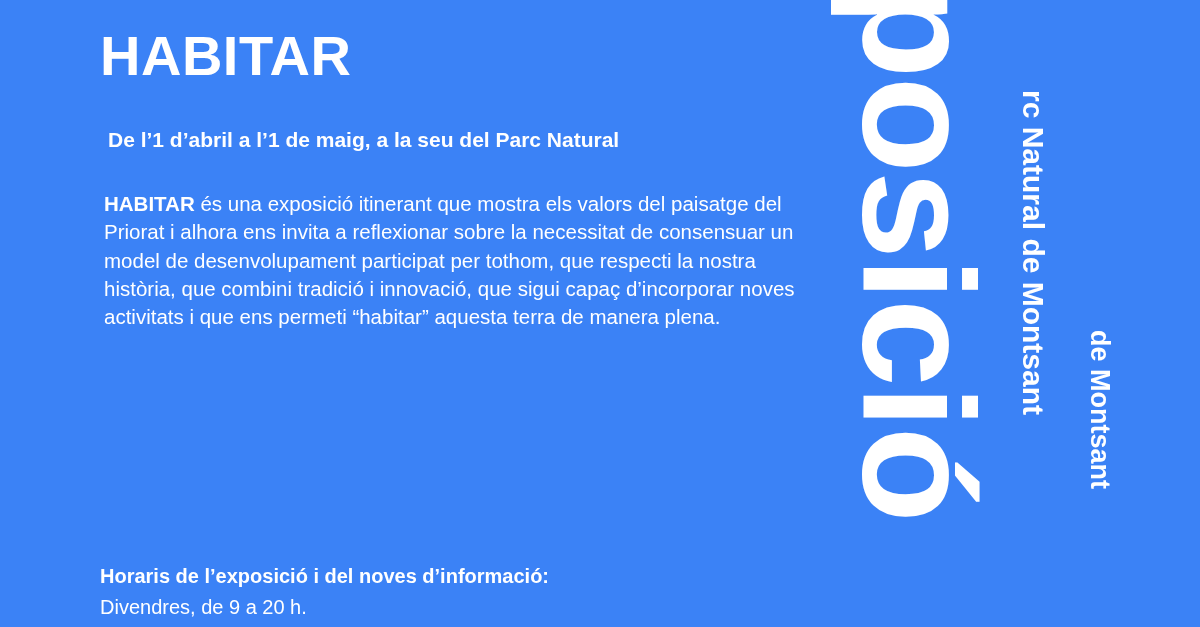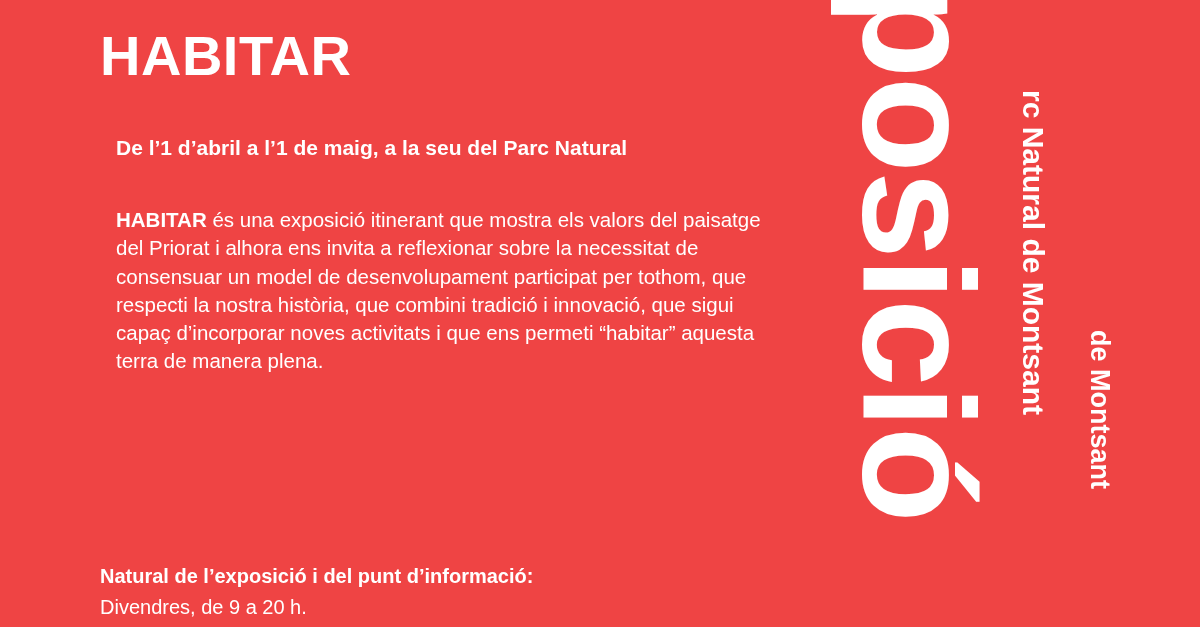--- a/index.html
+++ b/index.html
@@ -11,21 +11,21 @@
     height: 627px;
     overflow: hidden;
     background: #b01c3e;
     font-family: "Liberation Sans", sans-serif;
     color: #ffffff;
     position: relative;
   }
   .poster {
     position: absolute;
     inset: 0;
-    background: #ef4444;
+    background: #3b82f6;
   }
 
   
   .content {
     position: absolute;
     left: 100px;
     top: 0;
     width: 700px;
     height: 627px;
   }
@@ -36,29 +36,29 @@
     letter-spacing: 0.5px;
     line-height: 1;
     margin: 0;
     padding-top: 28px;
     color: #ffffff;
   }
 
   .subtitle {
     font-size: 21px;
     font-weight: bold;
-    margin: 16px;
+    margin: 8px;
     padding-top: 36px;
     color: #ffffff;
   }
 
   .para {
     font-size: 20.5px;
     line-height: 1.38;
-    margin: 16px;
+    margin: 4px;
     padding-top: 30px;
     color: #ffffff;
     max-width: 700px;
   }
   .para .lead {
     font-weight: bold;
   }
 
   .schedule {
     position: absolute;
@@ -133,21 +133,21 @@
     <h1 class="title">HABITAR</h1>
 
     <p class="subtitle">De l’1 d’abril a l’1 de maig, a la seu del Parc Natural</p>
 
     <p class="para">
       <span class="lead">HABITAR</span><span> és una exposició itinerant que mostra els valors del paisatge del Priorat i alhora ens invita a reflexionar sobre la necessitat de consensuar un model de desenvolupament participat per tothom, que respecti la nostra història, que combini tradició i innovació, que sigui capaç d’incorporar noves activitats i que ens permeti “habitar” aquesta terra de manera plena.</span>
     </p>
 
 
     <div class="schedule">
-      <p class="schedule-title">Natural de l’exposició i del punt d’informació:</p>
+      <p class="schedule-title">Horaris de l’exposició i del noves d’informació:</p>
       <p class="schedule-line">Divendres, de 9 a 20 h.</p>
     </div>
 
   </div>
 
   <div class="vertical-word">
     <span>posició</span>
   </div>
 
   <div class="vertical-line vline-1">rc Natural de Montsant</div>

